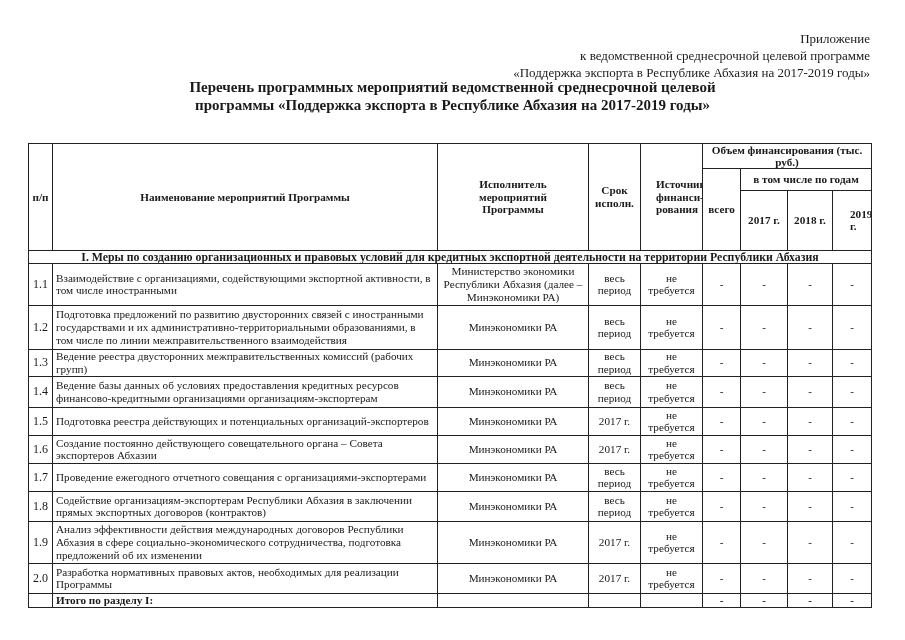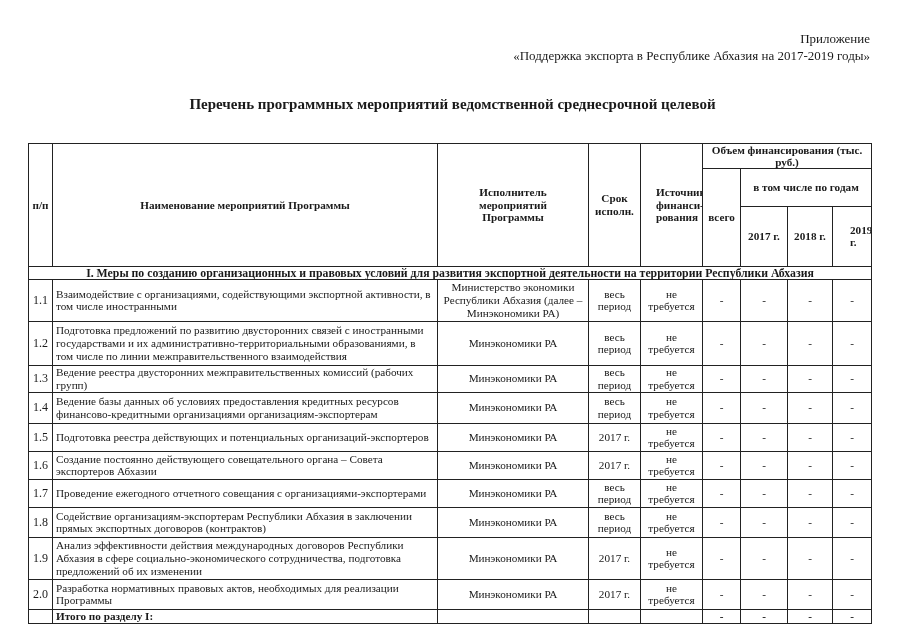--- a/index.html
+++ b/index.html
@@ -1,43 +1,45 @@
 <!DOCTYPE html>
 <html><head>
 <meta charset="utf-8">
 <style>
   html, body { margin: 0; padding: 0; background: #ffffff; }
   body { width: 905px; height: 640px; position: relative; overflow: hidden;
          font-family: "Liberation Serif", "DejaVu Serif", serif; color: #1a1a1a; }
   .appendix { position: absolute; right: 35px; top: 30px; text-align: right;
               font-size: 13px; line-height: 17px; }
-  .title { position: absolute; left: 0; width: 905px; top: 95px; text-align: center;
+  .title { position: absolute; left: 0; width: 905px; top: 78px; text-align: center;
            font-weight: bold; font-size: 15px; line-height: 18px; }
   table { position: absolute; left: 28px; top: 143px; border-collapse: collapse;
           table-layout: fixed; width: 843px; }
   td, th { border: 1px solid #222; padding: 0 3px; font-size: 11.2px; line-height: 12.6px;
            vertical-align: middle; overflow: hidden; }
   th { font-weight: bold; text-align: center; }
   .c { text-align: center; }
   .num { text-align: center; font-size: 12px; padding: 0; margin-left: 32px; }
   .name { text-align: left; margin-left: 26px; }
   .section { text-align: center; font-weight: bold; font-size: 11.8px; line-height: 12px; }
   .bold { font-weight: bold; }
   .dash { text-align: center; }
 </style>
 </head>
 <body>
 
 <div class="appendix">
   <div>Приложение</div>
+  <div>к ведомственной среднесрочной целевой программе</div>
   <div>«Поддержка экспорта в Республике Абхазия на 2017-2019 годы»</div>
 </div>
 
 <div class="title">
   <div>Перечень программных мероприятий ведомственной среднесрочной целевой</div>
+  <div>программы «Поддержка экспорта в Республике Абхазия на 2017-2019 годы»</div>
 </div>
 
 <table>
   <colgroup>
     <col style="width:24px">
     <col style="width:385px">
     <col style="width:151px">
     <col style="width:52px">
     <col style="width:62px">
     <col style="width:38px">
@@ -49,31 +51,31 @@
     <tr style="height:21px">
       <th rowspan="3">п/п</th>
       <th rowspan="3">Наименование мероприятий Программы</th>
       <th rowspan="3" style="padding:0 12px">Исполнитель мероприятий Программы</th>
       <th rowspan="3">Срок исполн.</th>
       <th rowspan="3" style="padding:0 15px">Источник финанси-рования</th>
       <th colspan="4" style="line-height:12px">Объем финансирования (тыс. руб.)</th>
     </tr>
     <tr style="height:20px">
       <th rowspan="2" style="padding:0">всего</th>
-      <th colspan="3" style="padding:12px">в том числе по годам</th>
+      <th colspan="3" style="padding:4px">в том числе по годам</th>
     </tr>
     <tr style="height:15px">
       <th style="padding:0">2017 г.</th>
       <th style="padding:0">2018 г.</th>
       <th style="padding:17px">2019 г.</th>
     </tr>
   </thead>
   <tbody>
     <tr style="height:13px">
-      <td colspan="9" class="section">I. Меры по созданию организационных и правовых условий для развития экспортной деятельности на территории Республики Абхазия</td>
+      <td colspan="9" class="section">I. Меры по созданию организационных и правовых условий для кредитных экспортной деятельности на территории Республики Абхазия</td>
     </tr>
 
     <tr style="height:42px">
       <td class="num">1.1</td>
       <td class="name">Взаимодействие с организациями, содействующими экспортной активности, в том числе иностранными</td>
       <td class="c">Министерство экономики Республики Абхазия (далее – Минэкономики РА)</td>
       <td class="c">весь период</td>
       <td class="c">не требуется</td>
       <td class="dash">-</td>
       <td class="dash">-</td>

